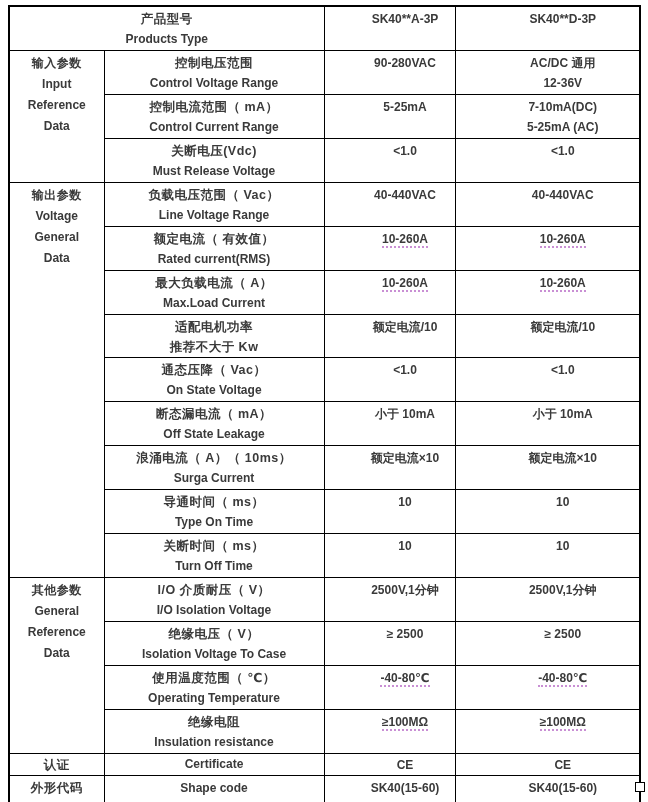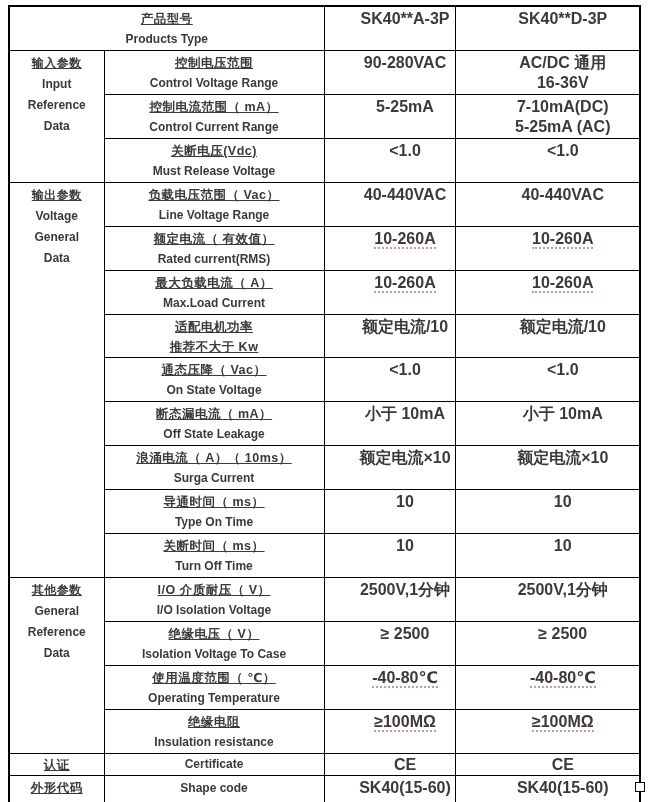--- a/index.html
+++ b/index.html
@@ -6,23 +6,23 @@
   html,body { width:648px; height:802px; background:#ffffff;
     font-family:"Liberation Sans","DejaVu Sans",sans-serif; }
   body { position:relative; overflow:hidden; }
 
   table.spec { position:absolute; left:8px; top:5px; width:631px;
     border-collapse:collapse; table-layout:fixed;
     border:2px solid #000; }
   td { border:1px solid #000; vertical-align:top; padding-top:2px;
     text-align:center; color:#3a3a3a; font-weight:700; overflow:hidden; }
 
-  .zh  { font-size:12.5px; line-height:20px; letter-spacing:0.5px;text-decoration:underline; }
+  .zh  { font-size:12.5px; line-height:20px; letter-spacing:0.5px; }
   .en  { font-size:12px;  line-height:21px; }
-  .val { font-size:16px;  line-height:20px;padding-left:31px; }
+  .val { font-size:12px;  line-height:20px;padding-left:31px; }
   .secline { font-size:12px; line-height:21px; }
 
   tr.hdr    { height:43px; }
   tr.rin    { height:42px; }
   tr.rout   { height:43px; }
   tr.rgen   { height:42px; }
   tr.rcert  { height:22px;margin-left:29px; }
   tr.rshape { height:36px; }
   tr.rcert td { vertical-align:middle; padding-top:0; }
 
@@ -65,21 +65,21 @@
     </td>
     <td>
       <div class="zh">控制电压范围</div>
       <div class="en">Control Voltage Range</div>
     </td>
     <td>
           <div class="val"><span>90-280VAC</span></div>
         </td>
     <td>
       <div class="val"><span>AC/DC 通用</span></div>
-      <div class="val"><span>16-36V</span></div>
+      <div class="val"><span>12-36V</span></div>
     </td>
   </tr>
   <tr class="rin">
     <td>
       <div class="zh">控制电流范围（ mA）</div>
       <div class="en">Control Current Range</div>
     </td>
     <td>
           <div class="val"><span>5-25mA</span></div>
         </td>

